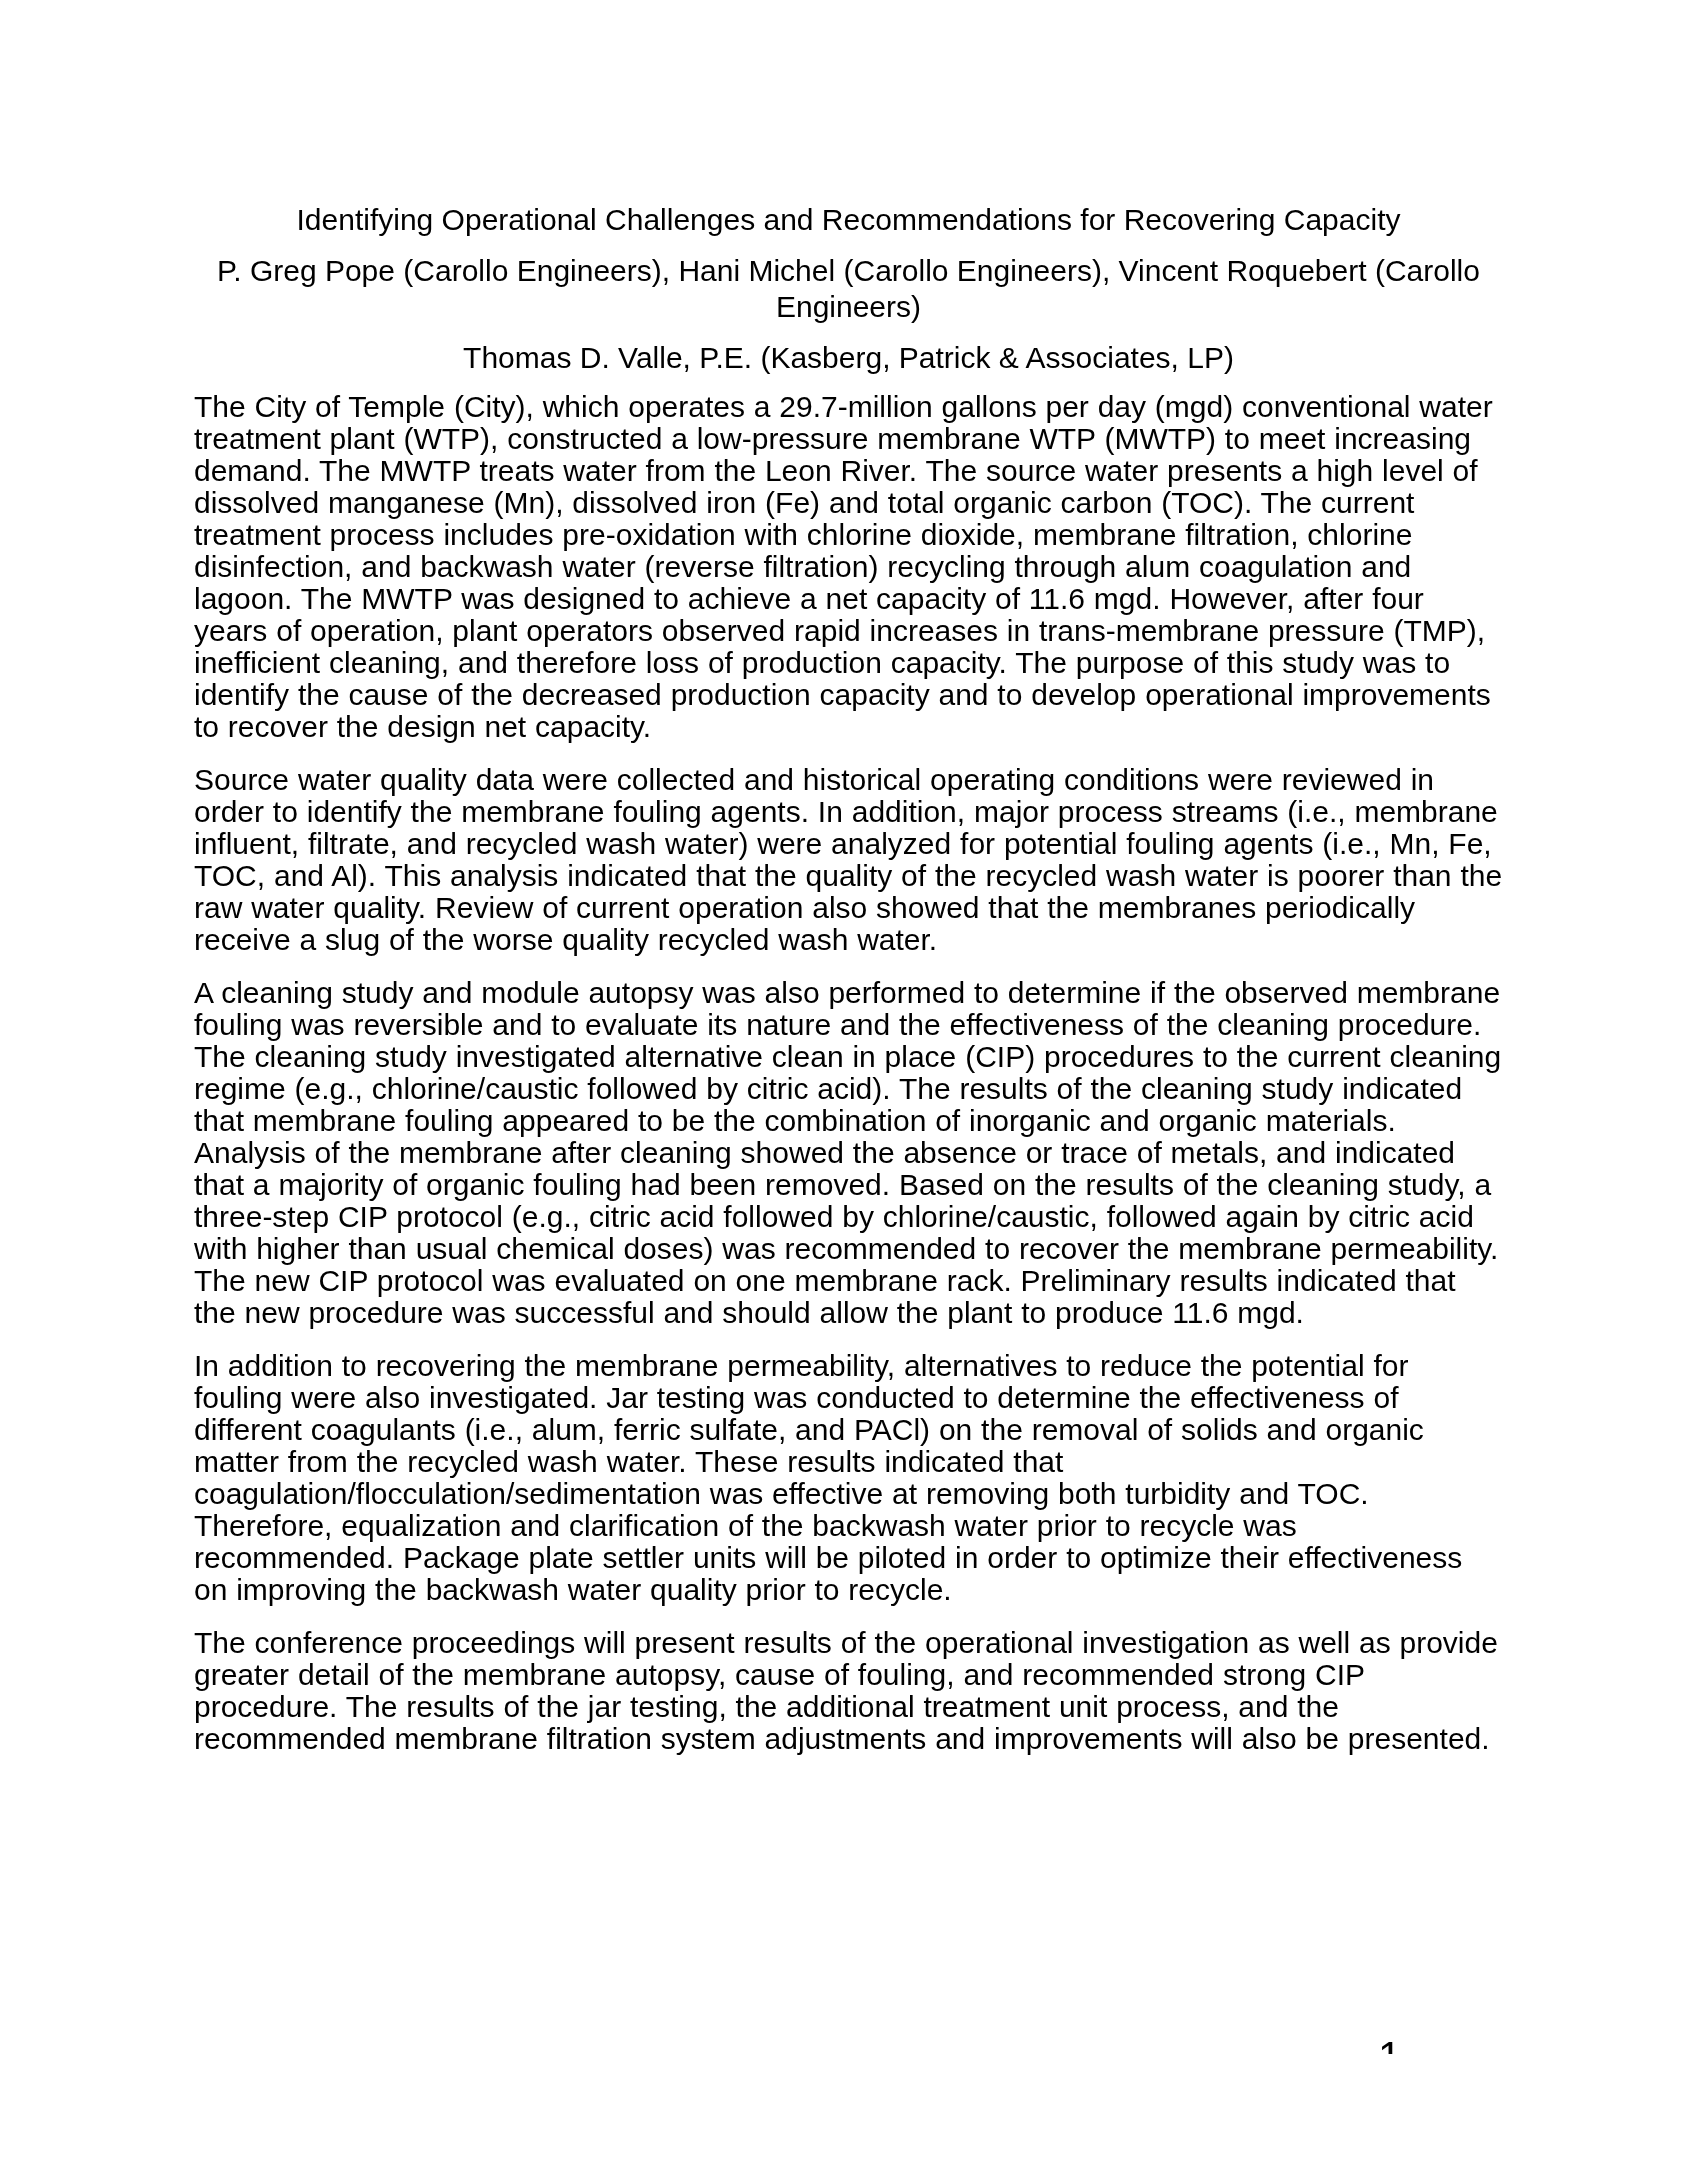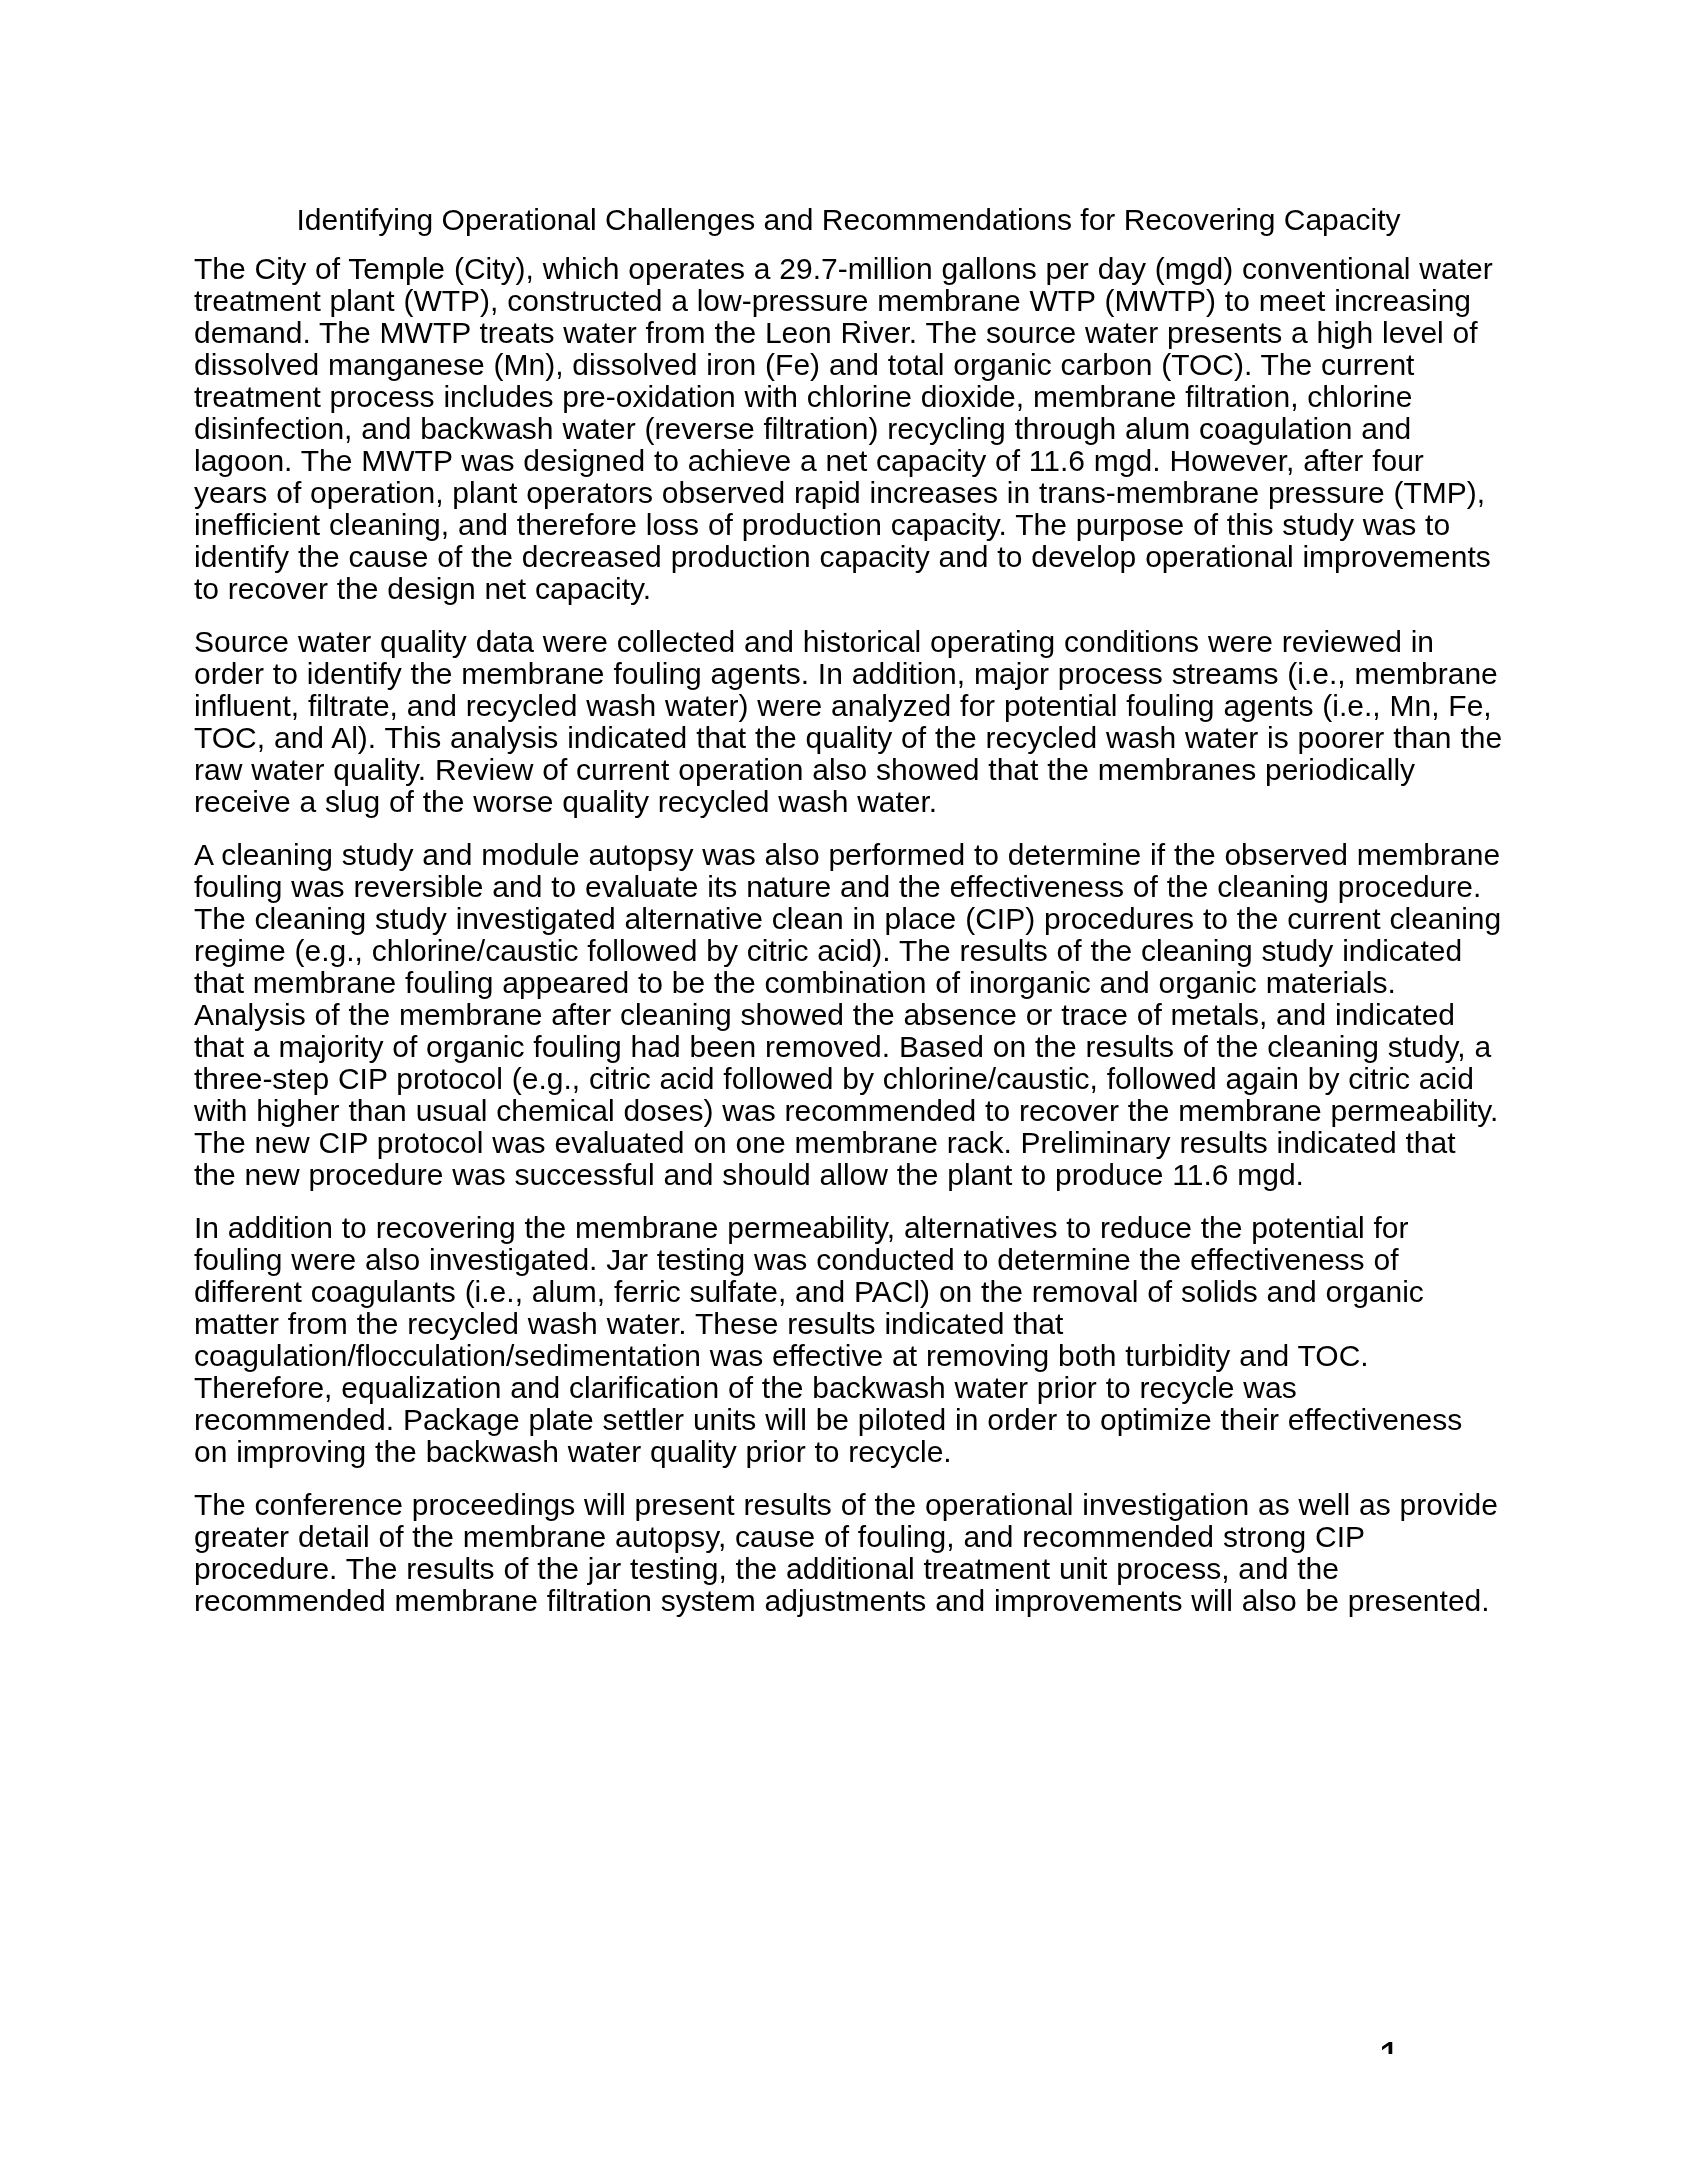--- a/index.html
+++ b/index.html
@@ -61,20 +61,22 @@
 </style>
 </head>
 <body>
 
 <div class="page">
   <div class="content">
 
     <div class="doc-title">Identifying Operational Challenges and Recommendations for Recovering Capacity</div>
 
     <div class="author-block">
+      <div class="author-line">P. Greg Pope (Carollo Engineers), Hani Michel (Carollo Engineers), Vincent Roquebert (Carollo Engineers)</div>
+      <div class="author-line">Thomas D. Valle, P.E. (Kasberg, Patrick &amp; Associates, LP)</div>
     </div>
 
     <div class="para">The City of Temple (City), which operates a 29.7-million gallons per day (mgd) conventional water treatment plant (WTP), constructed a low-pressure membrane WTP (MWTP) to meet increasing demand. The MWTP treats water from the Leon River. The source water presents a high level of dissolved manganese (Mn), dissolved iron (Fe) and total organic carbon (TOC). The current treatment process includes pre-oxidation with chlorine dioxide, membrane filtration, chlorine disinfection, and backwash water (reverse filtration) recycling through alum coagulation and lagoon. The MWTP was designed to achieve a net capacity of 11.6 mgd. However, after four years of operation, plant operators observed rapid increases in trans-membrane pressure (TMP), inefficient cleaning, and therefore loss of production capacity. The purpose of this study was to identify the cause of the decreased production capacity and to develop operational improvements to recover the design net capacity.</div>
     <div class="para">Source water quality data were collected and historical operating conditions were reviewed in order to identify the membrane fouling agents. In addition, major process streams (i.e., membrane influent, filtrate, and recycled wash water) were analyzed for potential fouling agents (i.e., Mn, Fe, TOC, and Al). This analysis indicated that the quality of the recycled wash water is poorer than the raw water quality. Review of current operation also showed that the membranes periodically receive a slug of the worse quality recycled wash water.</div>
     <div class="para">A cleaning study and module autopsy was also performed to determine if the observed membrane fouling was reversible and to evaluate its nature and the effectiveness of the cleaning procedure. The cleaning study investigated alternative clean in place (CIP) procedures to the current cleaning regime (e.g., chlorine/caustic followed by citric acid). The results of the cleaning study indicated that membrane fouling appeared to be the combination of inorganic and organic materials. Analysis of the membrane after cleaning showed the absence or trace of metals, and indicated that a majority of organic fouling had been removed. Based on the results of the cleaning study, a three-step CIP protocol (e.g., citric acid followed by chlorine/caustic, followed again by citric acid with higher than usual chemical doses) was recommended to recover the membrane permeability. The new CIP protocol was evaluated on one membrane rack. Preliminary results indicated that the new procedure was successful and should allow the plant to produce 11.6 mgd.</div>
     <div class="para">In addition to recovering the membrane permeability, alternatives to reduce the potential for fouling were also investigated. Jar testing was conducted to determine the effectiveness of different coagulants (i.e., alum, ferric sulfate, and PACl) on the removal of solids and organic matter from the recycled wash water. These results indicated that coagulation/flocculation/sedimentation was effective at removing both turbidity and TOC. Therefore, equalization and clarification of the backwash water prior to recycle was recommended. Package plate settler units will be piloted in order to optimize their effectiveness on improving the backwash water quality prior to recycle.</div>
     <div class="para">The conference proceedings will present results of the operational investigation as well as provide greater detail of the membrane autopsy, cause of fouling, and recommended strong CIP procedure. The results of the jar testing, the additional treatment unit process, and the recommended membrane filtration system adjustments and improvements will also be presented.</div>
   </div>
 
 

